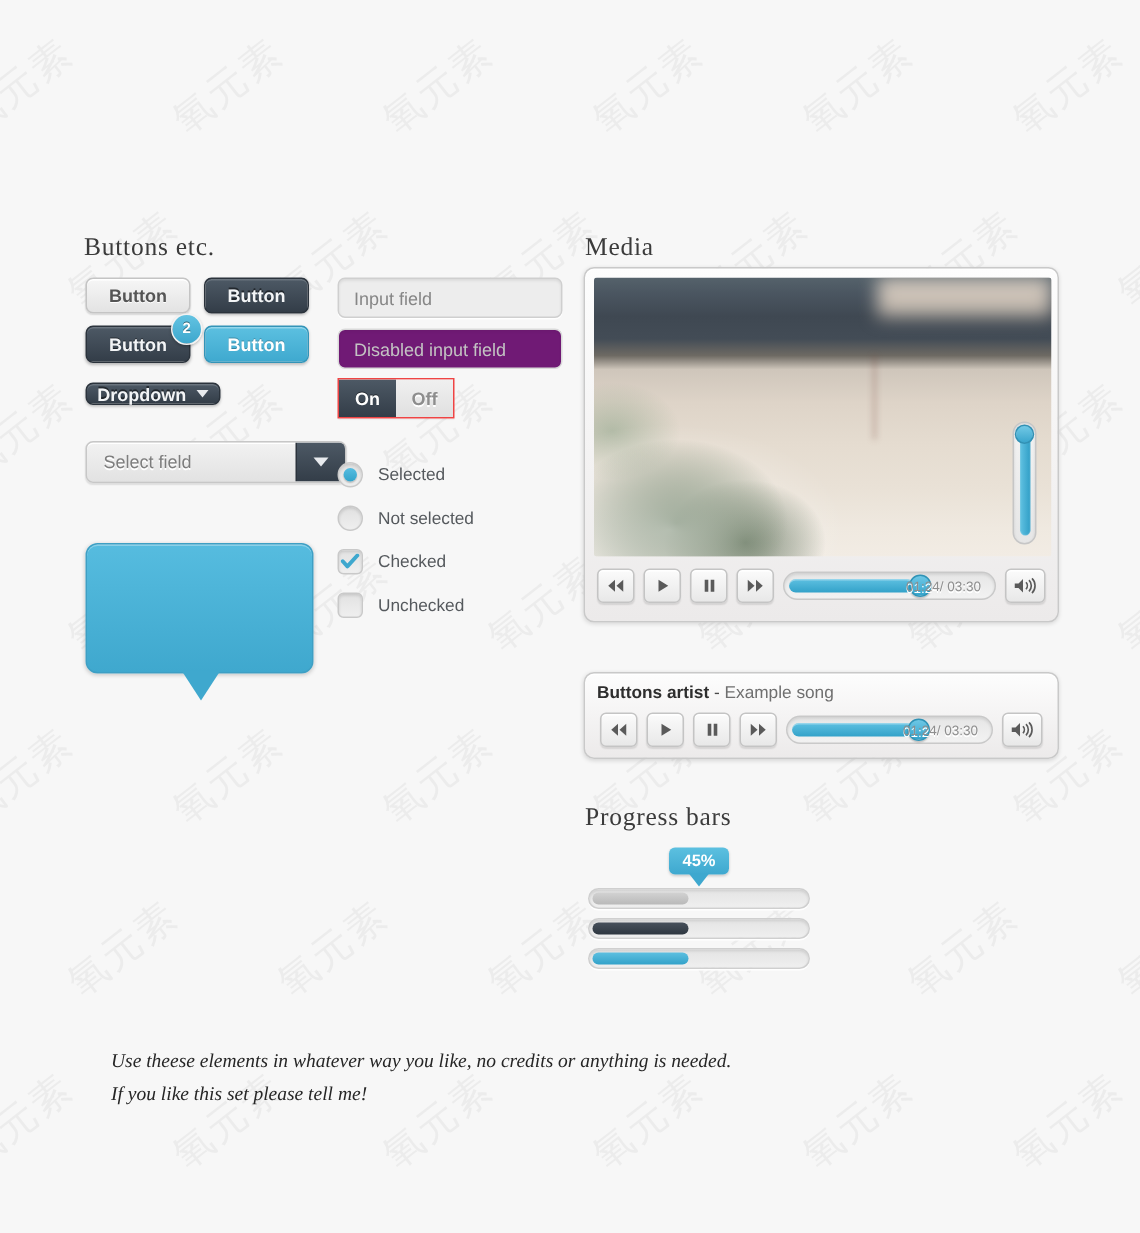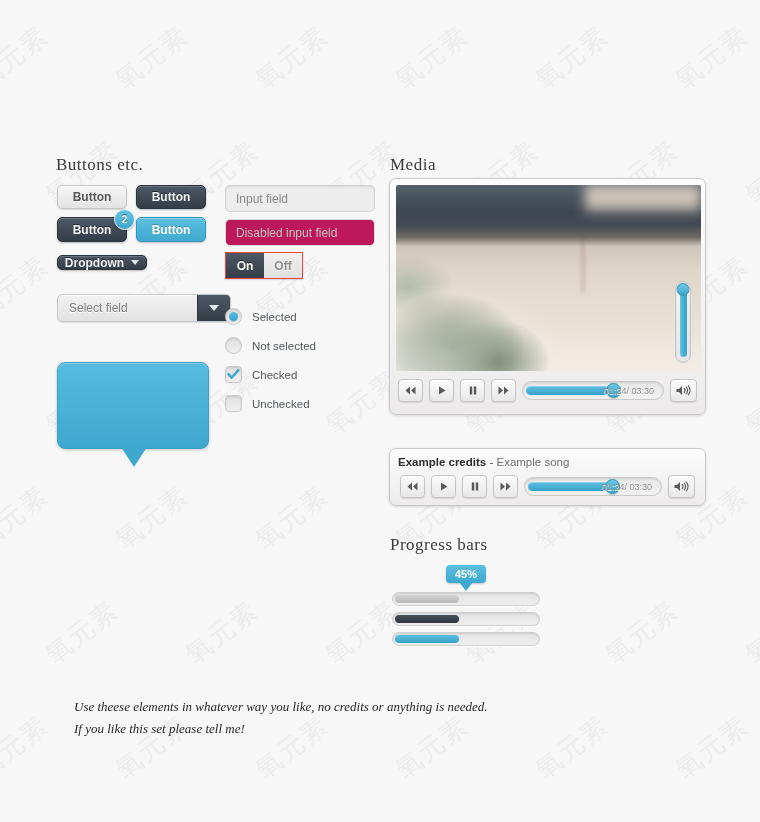--- a/index.html
+++ b/index.html
@@ -67,21 +67,21 @@
   
   .inp{
     box-sizing:border-box;width:150px;height:27px;border-radius:5px;
     padding:0 10px;font-size:12px;display:flex;align-items:center;
   }
   .inp-normal{
     background:#ededed;border:1px solid #cfcfcf;color:#868686;
     box-shadow:inset 0 1px 2px rgba(0,0,0,.09),0 1px 0 #fff;
   }
   .inp-disabled{
-    background:#be185d;border:1px solid #dadada;color:#c3c3c3;
+    background:#701a75;border:1px solid #dadada;color:#c3c3c3;
     box-shadow:inset 0 1px 2px rgba(0,0,0,.05);
   }
   
   #toggle{display:inline-flex;border-radius:0;overflow:hidden;
     border:1px solid #ef4444;box-shadow:0 1px 1px rgba(0,0,0,.12);}
   .tg{width:38px;height:25px;display:flex;align-items:center;justify-content:center;
       font-size:12px;font-weight:bold;cursor:pointer;}
   .tg-on{background:linear-gradient(to bottom,#4d5965,#333d48);color:#fff;
          text-shadow:0 -1px 0 rgba(0,0,0,.5);}
   .tg-off{background:linear-gradient(to bottom,#f0f0f0,#e0e0e0);color:#8d8d8d;
@@ -401,21 +401,21 @@
           <path d="M8 3.2 A3.4 3.4 0 0 1 8 7.8" stroke="#5a5a5a" stroke-width="1.1" fill="none"></path>
           <path d="M10 1.8 A5.2 5.2 0 0 1 10 9.2" stroke="#5a5a5a" stroke-width="1.1" fill="none"></path>
           <path d="M12 0.6 A6.9 6.9 0 0 1 12 10.4" stroke="#5a5a5a" stroke-width="1.1" fill="none"></path>
         </svg>
       </div>
     </div>
   </div>
 
   <div id="audio-panel" class="panel">
     <div id="audio-meta">
-      <b>Example credits</b>
+      <b>Buttons artist</b>
       <span>-</span>
       <span class="song">Example song</span>
     </div>
     <div class="ctrl-bar">
       <div class="cbtn">
         <svg width="11" height="9" viewBox="0 0 11 9">
             <polygon points="5,0.5 5,8.5 0.5,4.5" fill="#5a5a5a"></polygon>
             <polygon points="10.5,0.5 10.5,8.5 6,4.5" fill="#5a5a5a"></polygon>
           </svg>
       </div>

